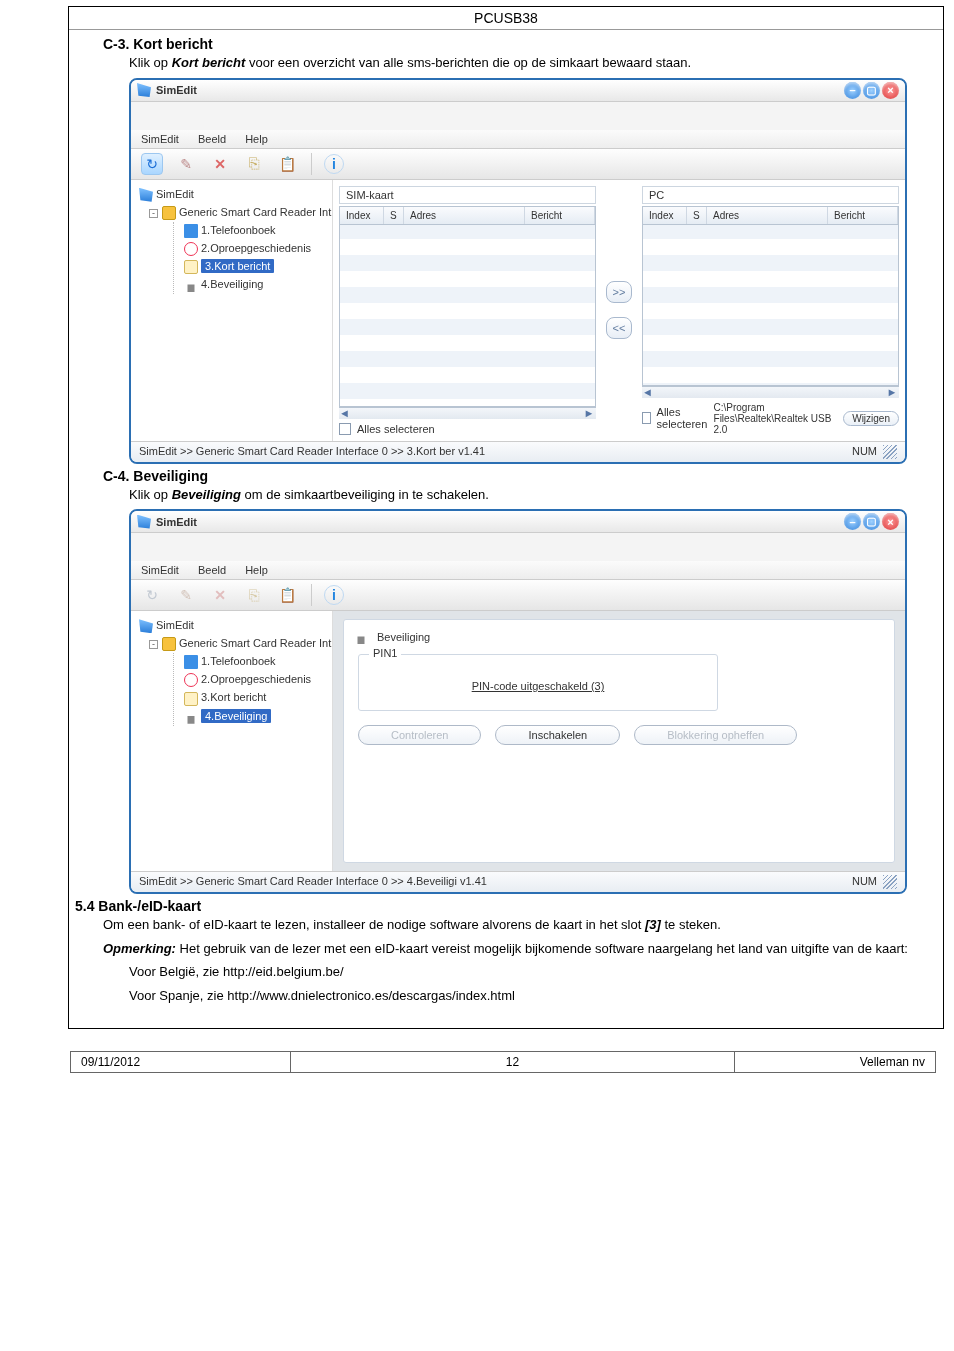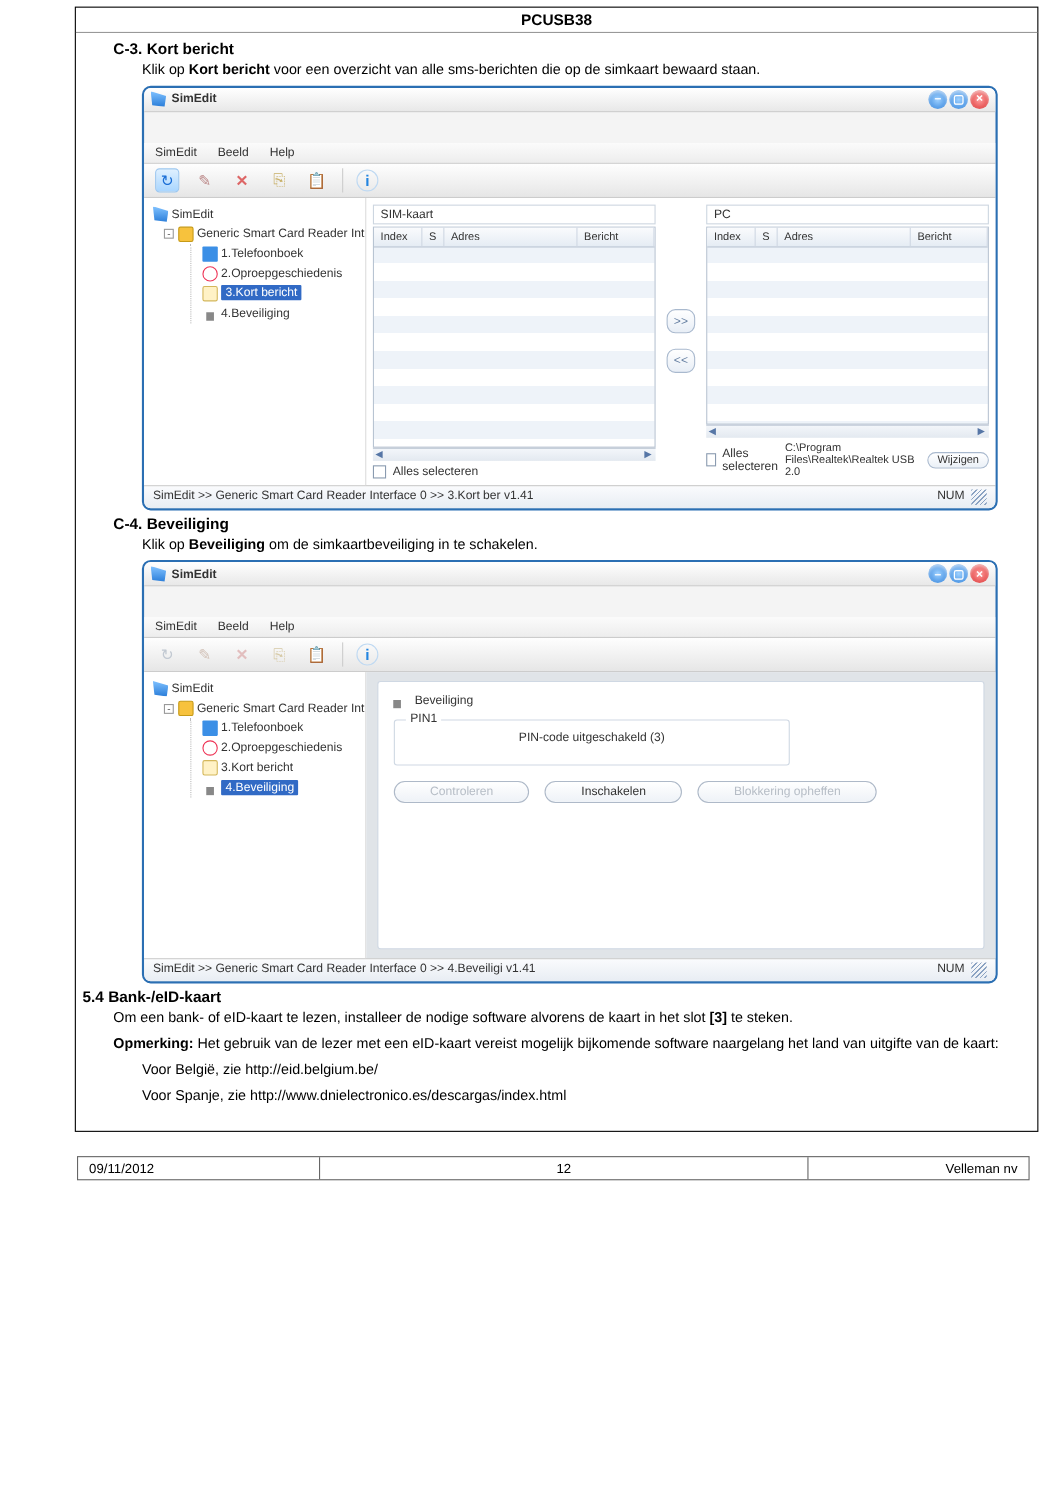--- a/index.html
+++ b/index.html
@@ -10,29 +10,29 @@
     background: #fff;
     width: 954px;
     margin: 0 auto;
   }
   .outer-frame {
     border: 1px solid #000;
     margin: 6px 10px 0 68px;
   }
   .title-bar {
     text-align: center;
-    font-weight: bold;
+    font-weight: normal;
     padding: 3px 0;
     border-bottom: 1px solid #999;
     font-size: 14px;
   }
   .doc-body { padding: 4px 28px 18px 34px; }
   .h3 { font-weight: bold; margin: 2px 0 2px 0; font-size: 14px; }
   .para { margin: 2px 0 6px 26px; line-height: 1.35; }
-  .para b { font-weight: bold; }
+  .para b { font-weight: bold; font-style: italic; }
   .indent { margin-left: 52px; }
 
   
   .app-window {
     margin: 4px 8px 4px 26px;
     border: 2px solid #2b6fb3;
     border-radius: 8px;
     background: #f4f4f4;
     font-family: Tahoma, sans-serif;
     font-size: 11px;
@@ -148,22 +148,23 @@
   .sb-num { margin-left:8px; }
   .sb-grip { width:14px;height:14px;background:
     repeating-linear-gradient(135deg,#8aa2c2 0 1px,transparent 1px 3px);
     margin-left:6px;}
 
   
   .sec-panel { flex:1; padding:8px 10px; }
   .panel-title { display:flex; align-items:center; gap:6px; margin-bottom:10px;}
   .fieldset {
     border:1px solid #cfd8e3; border-radius:3px;
-    padding:10px 12px 12px; margin:8px 4px 14px;
+    padding:25px 12px 12px; margin:8px 4px 14px;
     position:relative;
+    text-decoration:underline;
   }
   .fieldset .legend {
     position:absolute; top:-8px; left:10px; background:#fff; padding:0 4px; font-size:11px;
   }
   .fieldset .pinmsg { text-align:center; margin-bottom:6px; }
   .btn-row { display:flex; gap:14px; justify-content:flex-start; margin-left:4px;}
   .pill-btn {
     border:1px solid #aeb9c8; border-radius:12px;
     background:linear-gradient(#fff,#eef2f7);
     padding:3px 32px; font-size:11px; color:#6e7a88;

